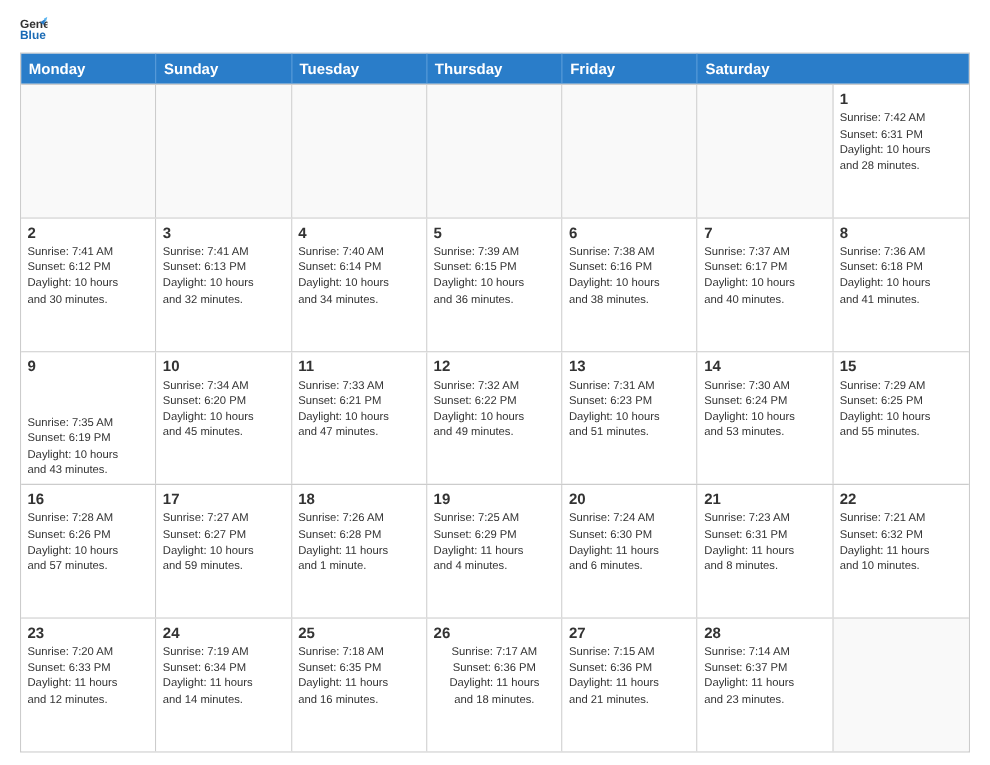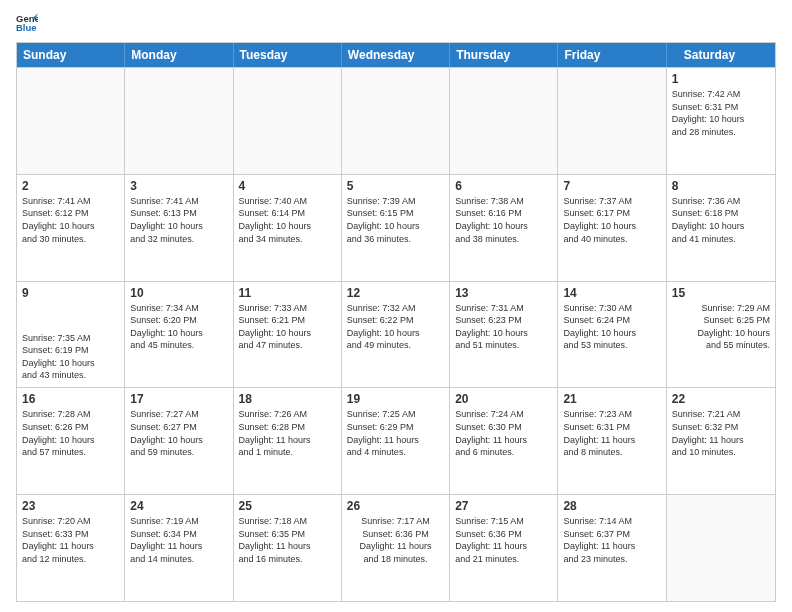--- a/index.html
+++ b/index.html
@@ -57,21 +57,21 @@
       background: #2a7dc9;
     }
     .cal-header-cell {
       color: #fff;
       font-size: 12px;
       font-weight: bold;
       padding: 5px 6px;
       text-align: left;
       border-right: 1px solid #5599d8;
     }
-    .cal-header-cell:last-child { border-right: none; margin-left: 11px; }
+    .cal-header-cell:last-child { border-right: none; }
     .cal-body {
       flex: 1;
       display: flex;
       flex-direction: column;
     }
     .cal-week {
       display: grid;
       grid-template-columns: repeat(7, 1fr);
       flex: 1;
       border-top: 1px solid #ccc;
@@ -117,24 +117,23 @@
       </div>
     </div>
     <div class="title-block">
       <div class="calendar-title"></div>
       <div class="calendar-subtitle"></div>
     </div>
   </div>
 
   <div class="calendar">
     <div class="cal-header-row">
-    <div class="cal-header-cell">Sunday</div>
-        <div class="cal-header-cell">Monday</div>
+    <div class="cal-header-cell">Monday</div>
+        <div class="cal-header-cell">Sunday</div>
         <div class="cal-header-cell">Tuesday</div>
-        <div class="cal-header-cell">Wednesday</div>
         <div class="cal-header-cell">Thursday</div>
         <div class="cal-header-cell">Friday</div>
         <div class="cal-header-cell">Saturday</div>
       </div>
     <div class="cal-body">
     <div class="cal-week">
           <div class="cal-cell empty"></div>
           <div class="cal-cell empty"></div>
           <div class="cal-cell empty"></div>
           <div class="cal-cell empty"></div>
@@ -237,21 +236,21 @@
           </div>
           <div class="cal-cell">
             <span class="day-num">14</span>
             <div class="day-info" style="white-space: pre-line;">Sunrise: 7:30 AM
 Sunset: 6:24 PM
 Daylight: 10 hours
 and 53 minutes.</div>
           </div>
           <div class="cal-cell">
             <span class="day-num">15</span>
-            <div class="day-info" style="white-space: pre-line; text-align: right;">Sunrise: 7:29 AM
+            <div class="day-info" style="white-space: pre-line;">Sunrise: 7:29 AM
 Sunset: 6:25 PM
 Daylight: 10 hours
 and 55 minutes.</div>
           </div>
         </div>
         <div class="cal-week">
           <div class="cal-cell">
             <span class="day-num">16</span>
             <div class="day-info" style="white-space: pre-line;">Sunrise: 7:28 AM
 Sunset: 6:26 PM

